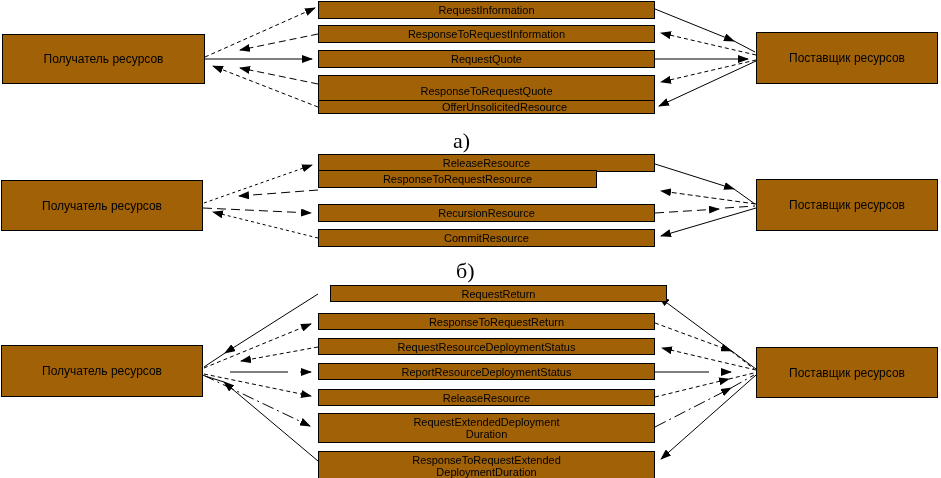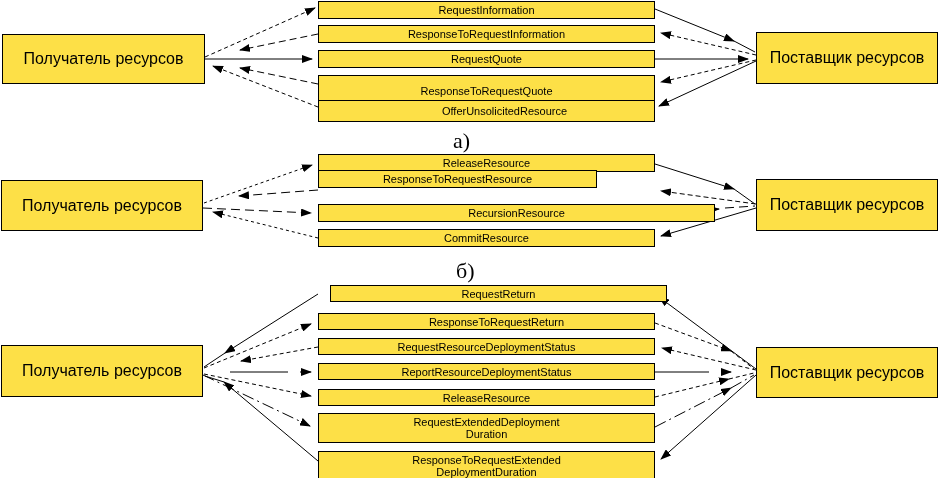--- a/index.html
+++ b/index.html
@@ -6,28 +6,28 @@
   .diagram{
     position:relative;
     width:941px;height:478px;
     background:#ffffff;
     font-family:"Liberation Sans", sans-serif;
     overflow:hidden;
   }
   .lines{position:absolute;left:0;top:0;width:941px;height:478px;}
   .box{
     position:absolute;
-    background:#fde047;
+    background:#a16207;
     border:1px solid #000000;
     display:flex;align-items:center;justify-content:center;
     text-align:center;
     box-sizing:border-box;
     color:#000000;
   }
-  .role-box{font-size:16px;}
+  .role-box{font-size:12px;}
   .msg-box{font-size:11px;line-height:12px;white-space:pre-line;}
   .section-label{
     position:absolute;
     font-family:"Liberation Serif", serif;
     font-size:22px;
     color:#000000;
   }
 </style>
 </head>
 <body>
@@ -99,40 +99,40 @@
   </div>
   <div class="box msg-box" style="left:318px;top:25px;width:337px;height:18px;">
     <span>ResponseToRequestInformation</span>
   </div>
   <div class="box msg-box" style="left:318px;top:50px;width:337px;height:18px;">
     <span>RequestQuote</span>
   </div>
   <div class="box msg-box" style="left:318px;top:75px;width:337px;height:32px;">
     <span>ResponseToRequestQuote</span>
   </div>
-  <div class="box msg-box" style="left:318px;top:100px;width:337px;height:22px;padding-left:36px;">
+  <div class="box msg-box" style="left:318px;top:100px;width:337px;height:14px;padding-left:36px;">
     <span>OfferUnsolicitedResource</span>
   </div>
 
   <div class="section-label" style="left:453px;top:128px;">а)</div>
 
   <div class="box role-box" style="left:1px;top:180px;width:202px;height:51px;">
     <span>Получатель ресурсов</span>
   </div>
   <div class="box role-box" style="left:756px;top:179px;width:182px;height:52px;">
     <span>Поставщик ресурсов</span>
   </div>
 
   <div class="box msg-box" style="left:318px;top:154px;width:337px;height:18px;">
     <span>ReleaseResource</span>
   </div>
   <div class="box msg-box" style="left:318px;top:170px;width:279px;height:18px;">
     <span>ResponseToRequestResource</span>
   </div>
-  <div class="box msg-box" style="left:318px;top:204px;width:397px;height:18px;">
+  <div class="box msg-box" style="left:318px;top:204px;width:337px;height:18px;">
     <span>RecursionResource</span>
   </div>
   <div class="box msg-box" style="left:318px;top:229px;width:337px;height:18px;">
     <span>CommitResource</span>
   </div>
 
   <div class="section-label" style="left:456px;top:258px;">б)</div>
 
   <div class="box role-box" style="left:1px;top:345px;width:202px;height:52px;">
     <span>Получатель ресурсов</span>

